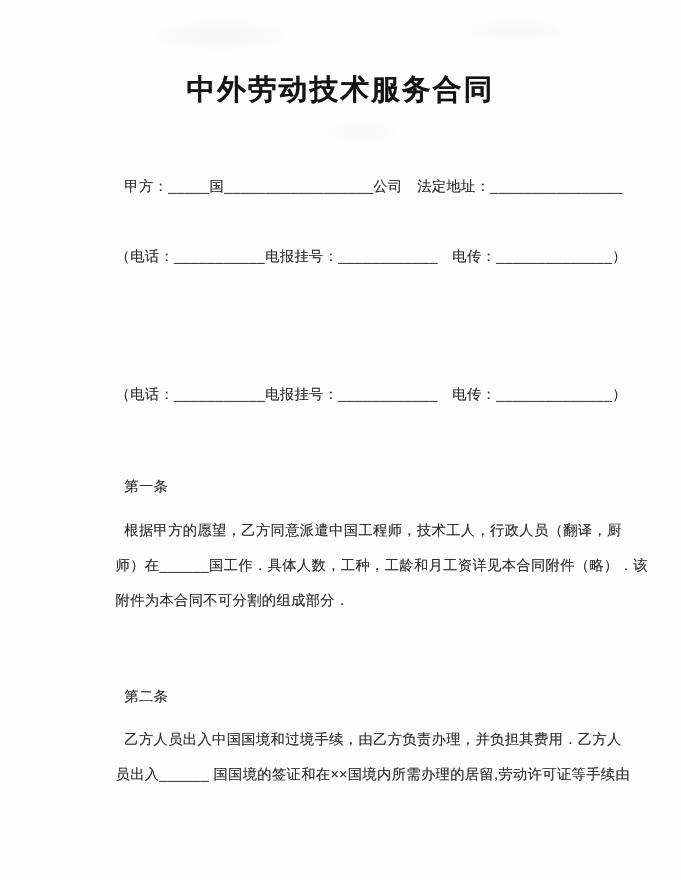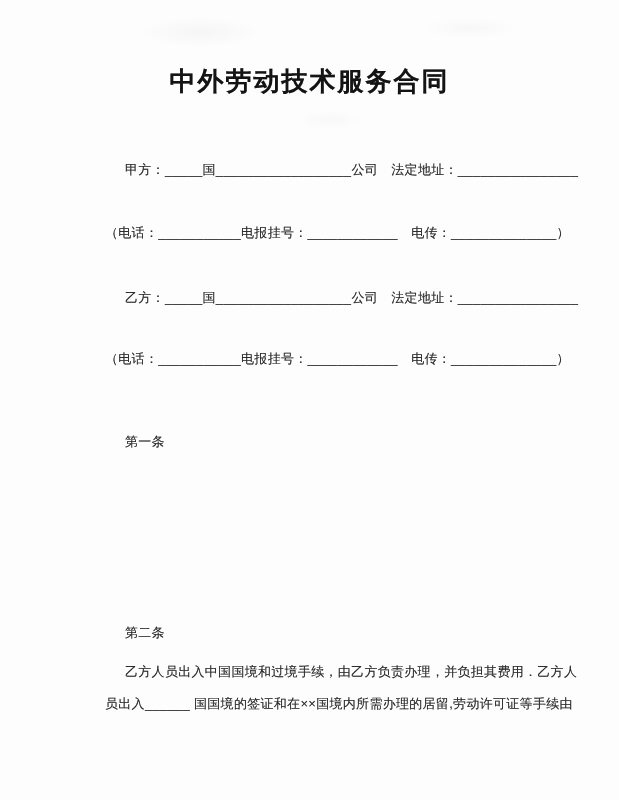--- a/index.html
+++ b/index.html
@@ -38,42 +38,43 @@
     left: 105px;
     font-size: 13px;
     line-height: 20px;
     letter-spacing: 0.3px;
     white-space: nowrap;
     color: #2d2d2d;
     text-shadow: 0 0 0.4px rgba(45,45,45,0.45);
   }
   .indent {
     left: 113px;
-    margin-left: 12px;
   }
 </style>
 </head>
 <body>
 
 <div class="page">
 
   <h1 class="title">中外劳动技术服务合同</h1>
 
   <div class="line indent" style="top:160px">甲方：_____国__________________公司　法定地址：________________</div>
 
   <div class="line" style="top:223px">（电话：___________电报挂号：____________　电传：______________）</div>
 
-  <div class="line indent" style="top:288px">乙方：_____国__________________公司　法定地址：________________</div>
 
   <div class="line" style="top:349px">（电话：___________电报挂号：____________　电传：______________）</div>
 
   <div class="line indent" style="top:432px">第一条</div>
 
+  <div class="line indent" style="top:472px">根据甲方的愿望，乙方同意派遣中国工程师，技术工人，行政人员（翻译，厨</div>
 
+  <div class="line" style="top:504px">师）在______国工作．具体人数，工种，工龄和月工资详见本合同附件（略）．该</div>
 
+  <div class="line" style="top:536px">附件为本合同不可分割的组成部分．</div>
 
   <div class="line indent" style="top:623px">第二条</div>
 
   <div class="line indent" style="top:662px">乙方人员出入中国国境和过境手续，由乙方负责办理，并负担其费用．乙方人</div>
 
   <div class="line" style="top:694px">员出入______ 国国境的签证和在××国境内所需办理的居留,劳动许可证等手续由</div>
 
 </div>
 
 </body></html>

